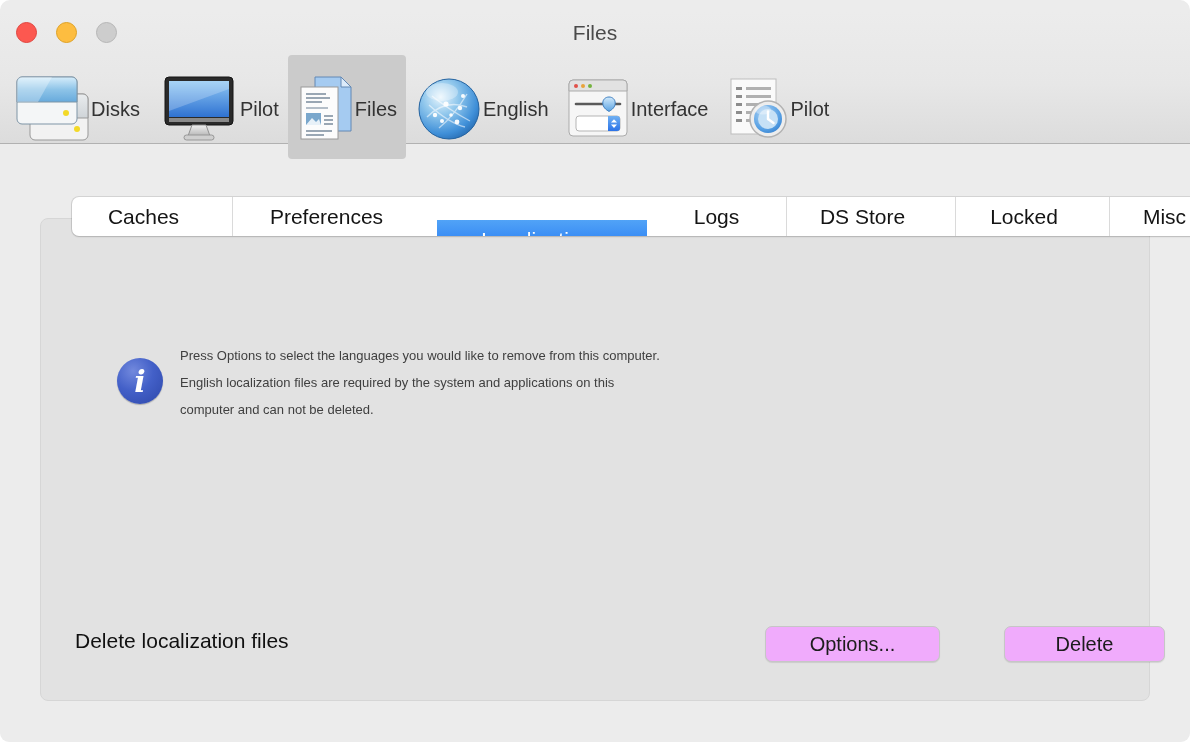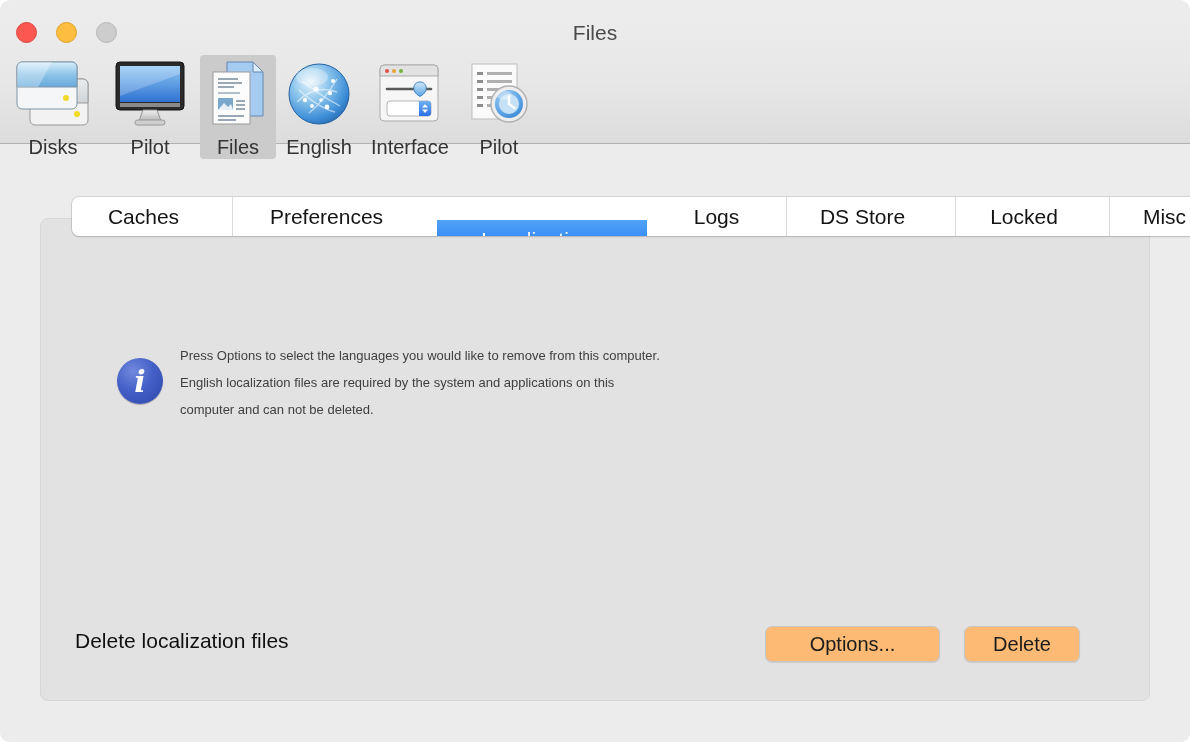--- a/index.html
+++ b/index.html
@@ -17,21 +17,21 @@
   .traffic { position:absolute; top:10px; width:21px; height:21px; border-radius:50%; }
   .tl-close { left:16px; background:#fc5850; border:1px solid #e0443e; }
   .tl-min   { left:56px; background:#fdbd40; border:1px solid #dfa123; }
   .tl-zoom  { left:96px; background:#cdcdcd; border:1px solid #b6b6b6; }
   .win-title {
     position:absolute; top:9px; left:0; width:100%; text-align:center;
     font-size:21px; color:#4a4a4a;
   }
   .toolbar { position:absolute; left:6px; top:43px; height:104px; display:flex; align-items:stretch; }
   .tb-item {
-    display:flex; flex-direction:column; align-items:center; justify-content:space-between;
+    display:flex; flex-direction:row; align-items:center; justify-content:center;
     padding:3px 9px 0 9px; border-radius:4px; cursor:default;
   }
   .tb-item.selected { background:#cbcbcb; }
   .tb-icon { height:72px; display:flex; align-items:center; justify-content:center; }
   .tb-label { font-size:20px; color:#333333; margin-top:1px; white-space:nowrap; }
   
   .tabbar {
     position:absolute; left:72px; top:197px; height:39px; display:flex;
     background:#ffffff; border-radius:7px; z-index:5;
     box-shadow:0 0 0 1px rgba(0,0,0,0.10), 0 1px 2px rgba(0,0,0,0.12);
@@ -64,27 +64,27 @@
     box-shadow:0 1px 1px rgba(0,0,0,0.25);
   }
   .body-text { position:absolute; left:180px; font-size:13px; color:#404040; }
   .body-text div { line-height:27px; white-space:nowrap; }
   .p1 { top:342px; }
   .p2 { top:450px; }
   .bottom-label {
     position:absolute; left:75px; top:629px; font-size:21px; color:#101010;
   }
   .btn {
-    position:absolute; top:626px; height:36px; background:#fdba74;
+    position:absolute; top:626px; height:36px; background:#f0abfc;
     border:1px solid #c6c6c6; border-radius:7px; font-size:20px; color:#1c1c1c;
     font-family:"Liberation Sans","DejaVu Sans",sans-serif;
     box-shadow:0 1px 1px rgba(0,0,0,0.10); cursor:default;
   }
   .btn-options { left:765px; width:175px; }
-  .btn-delete  { left:964px; width:116px; }
+  .btn-delete  { left:1004px; width:161px; }
 </style>
 </head>
 <body>
 
 <div class="window">
 
   <div class="chrome">
     <div class="traffic tl-close"></div>
     <div class="traffic tl-min"></div>
     <div class="traffic tl-zoom"></div>

